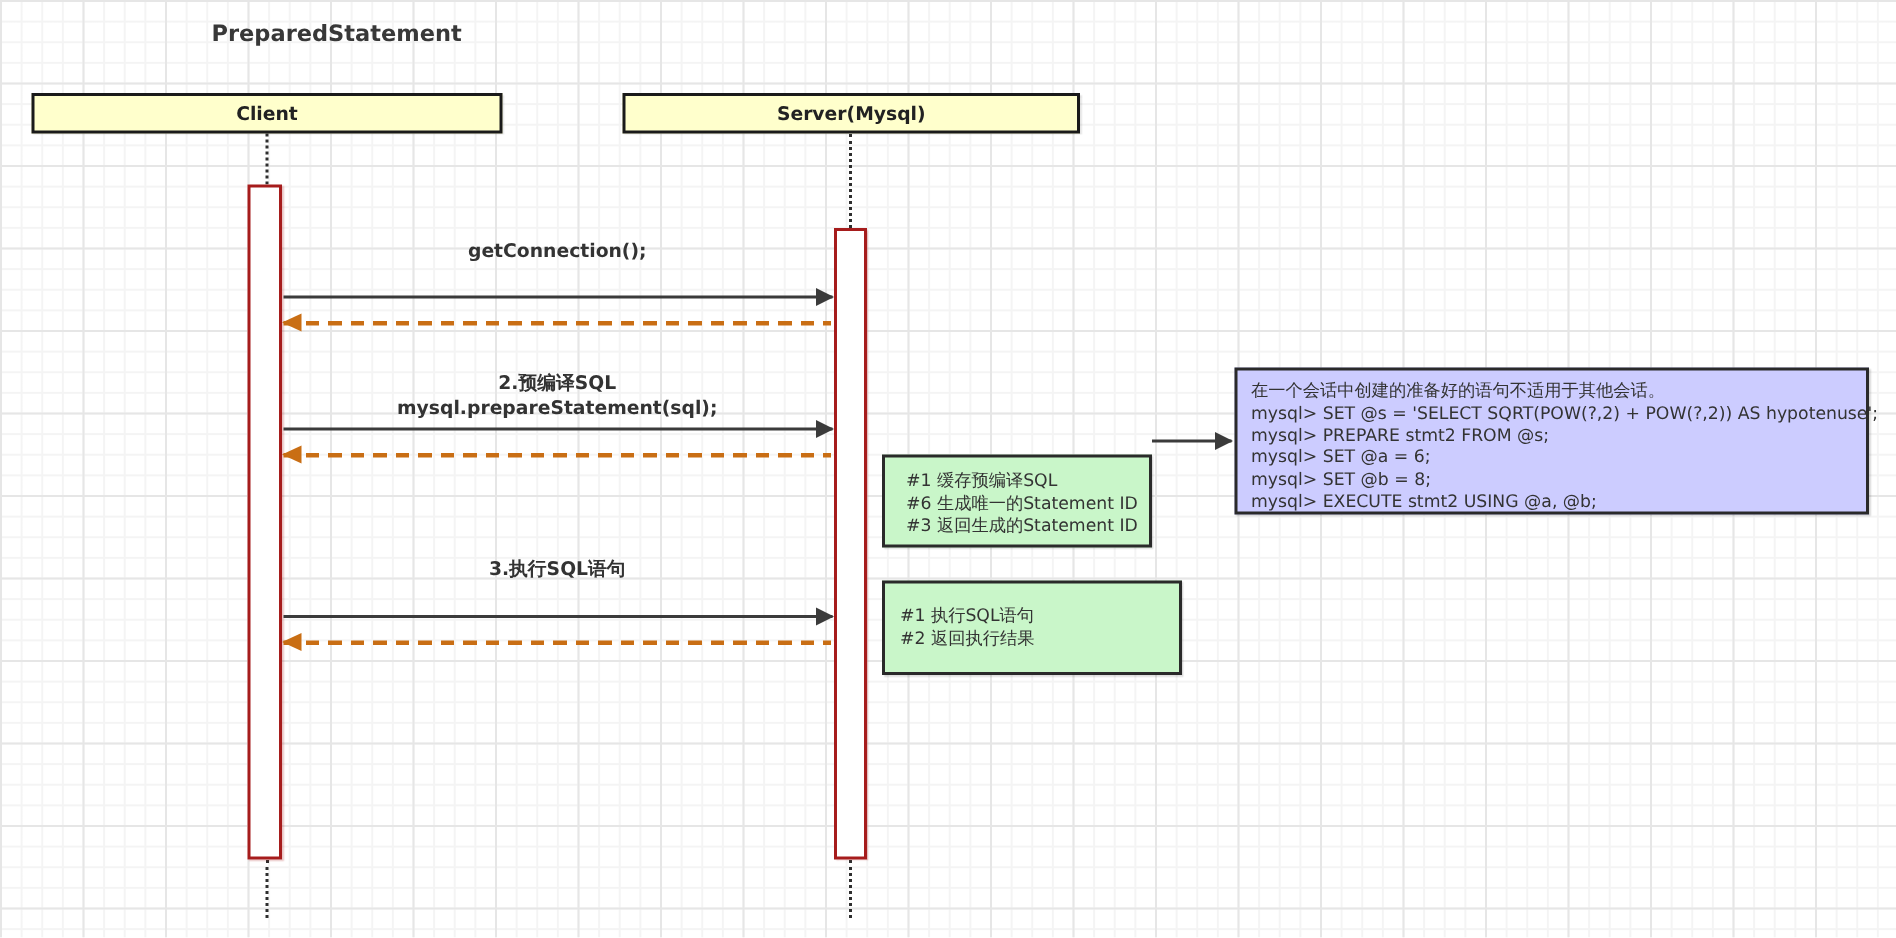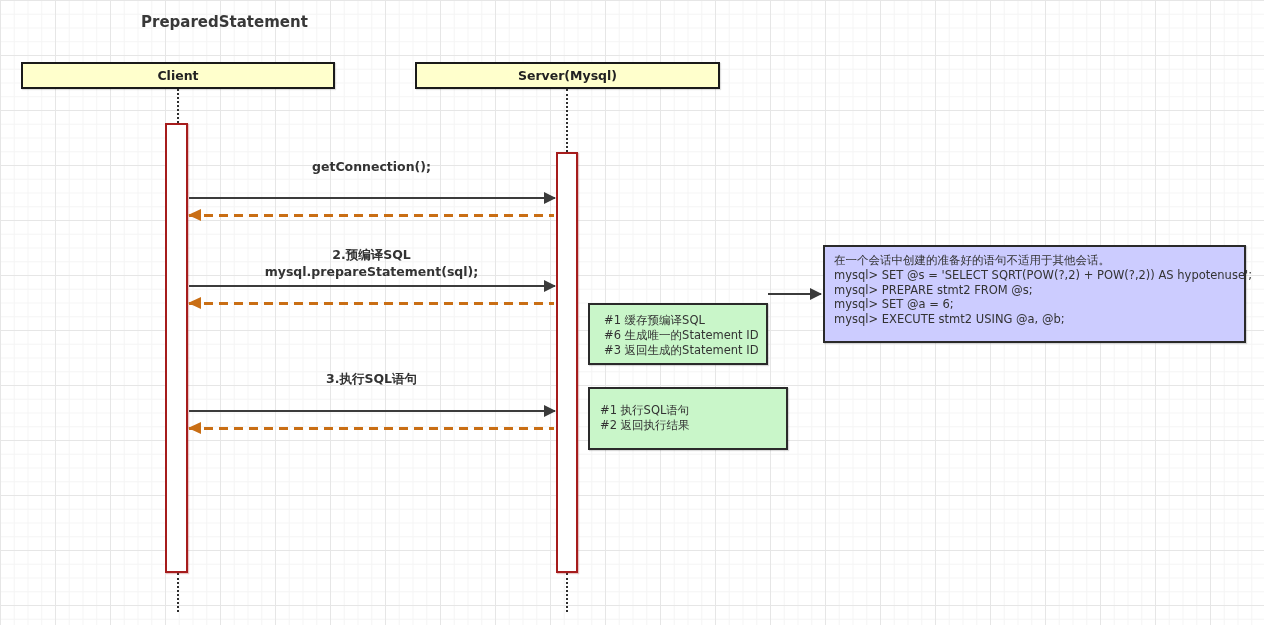--- a/index.html
+++ b/index.html
@@ -112,20 +112,21 @@
 
   <div class="arrow-solid" style="left:768px; top:293px; width:53px;">
     <span class="head"></span>
   </div>
 
   <div class="note note-purple" style="left:823px; top:245px; width:423px; height:98px; padding:6px 0 0 9px;">
     <div>在一个会话中创建的准备好的语句不适用于其他会话。</div>
     <div>mysql&gt; SET @s = 'SELECT SQRT(POW(?,2) + POW(?,2)) AS hypotenuse';</div>
     <div>mysql&gt; PREPARE stmt2 FROM @s;</div>
     <div>mysql&gt; SET @a = 6;</div>
+    <div>mysql&gt; SET @b = 8;</div>
     <div>mysql&gt; EXECUTE stmt2 USING @a, @b;</div>
   </div>
 
   <div class="note note-green" style="left:588px; top:387px; width:200px; height:63px; padding:14px 0 0 10px;">
     <div>#1 执行SQL语句</div>
     <div>#2 返回执行结果</div>
   </div>
 
 </div>
 

